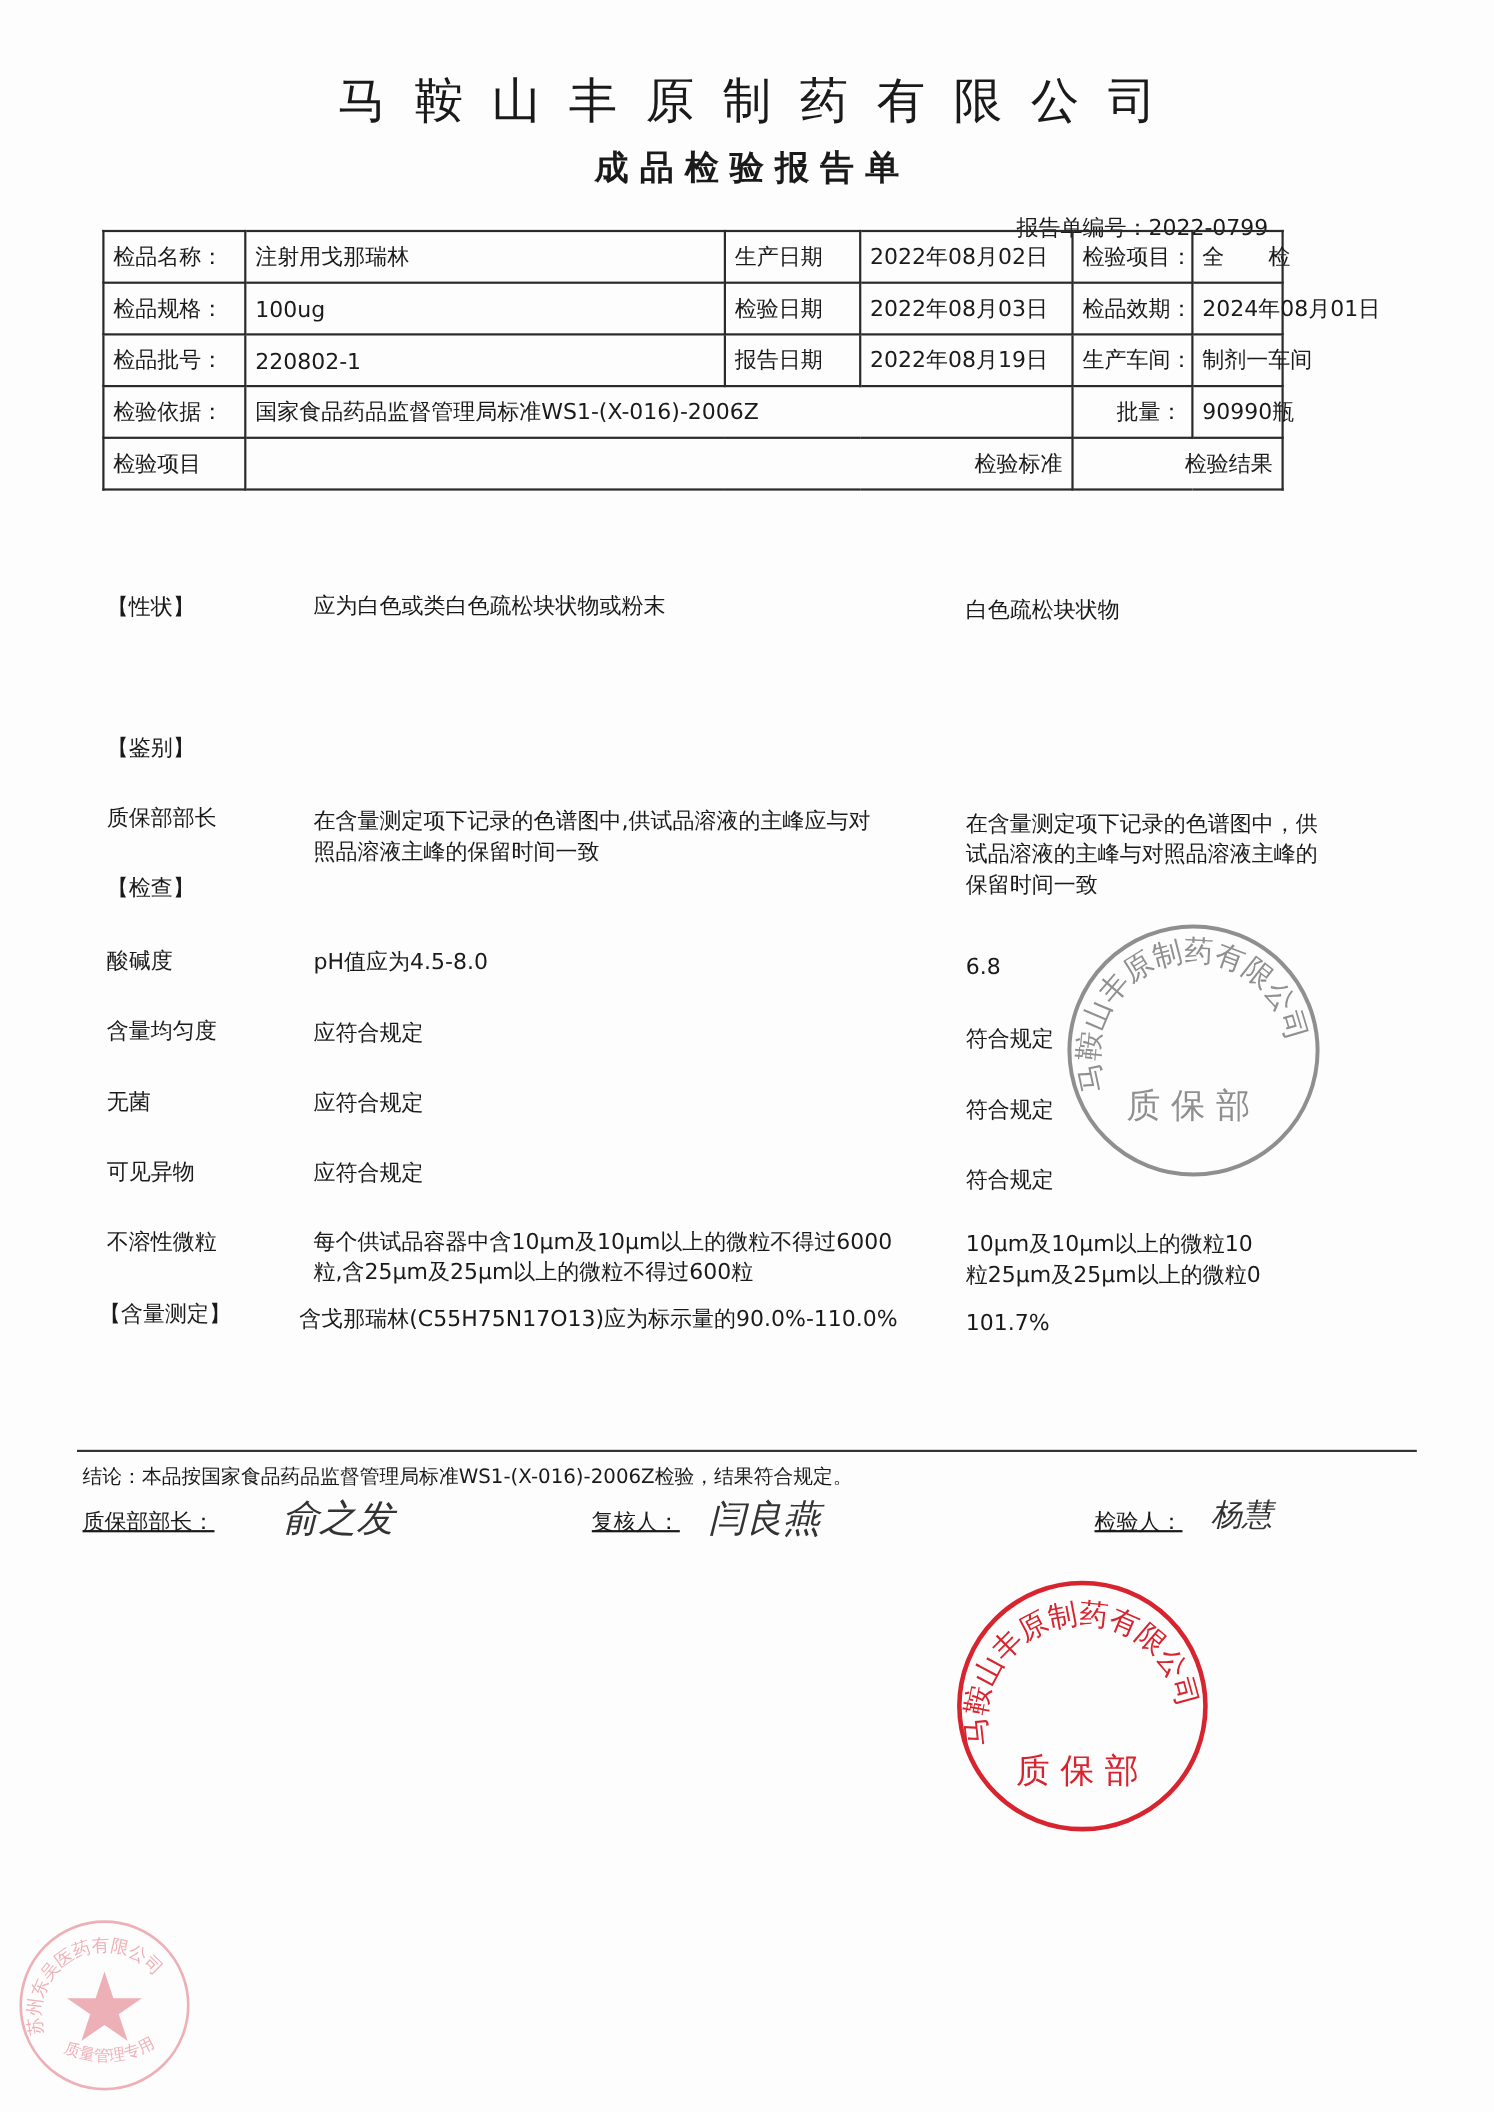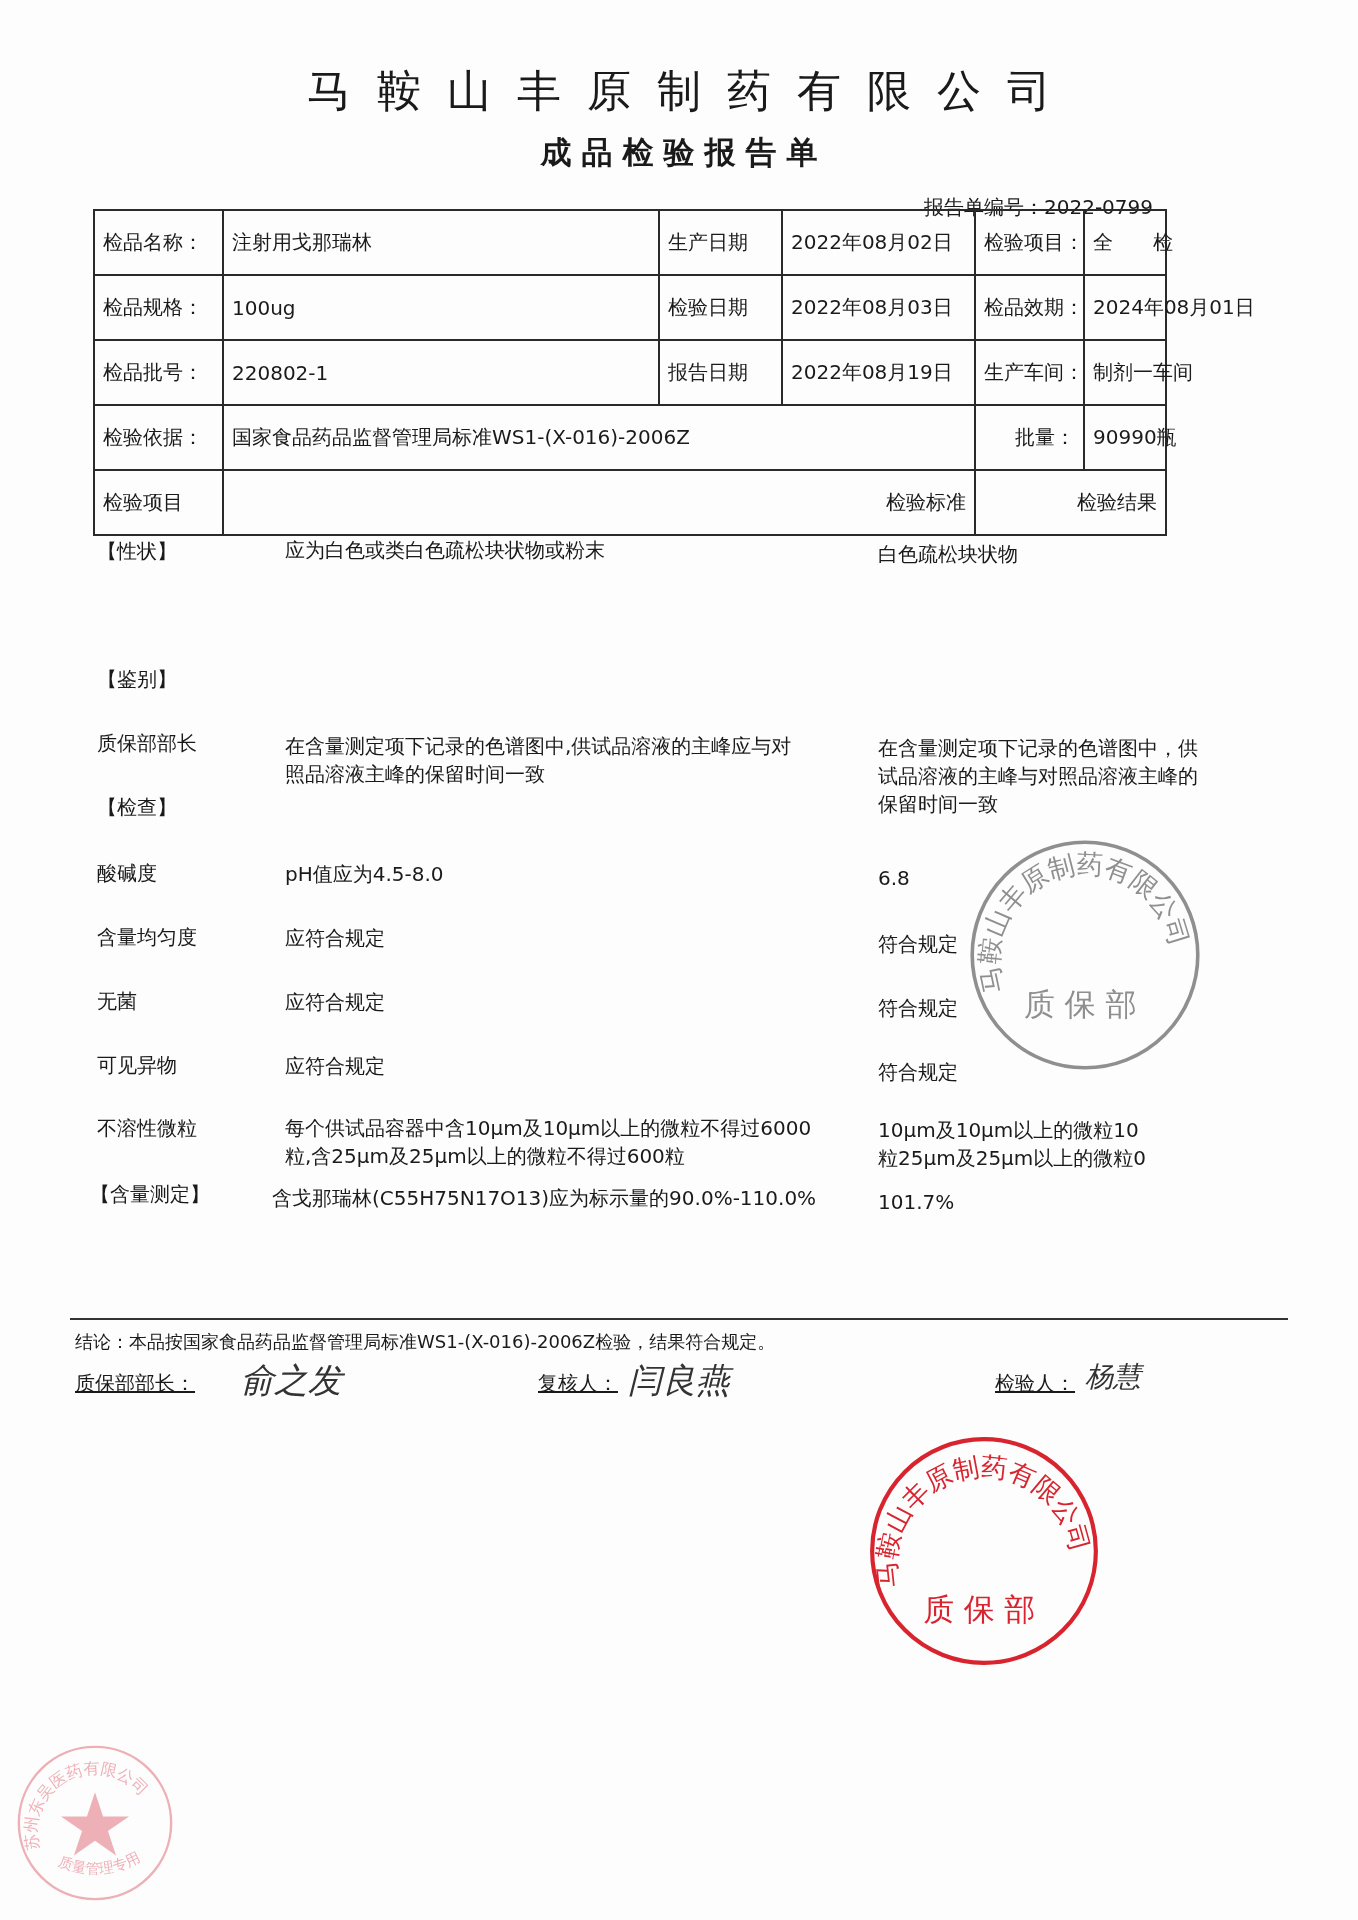--- a/index.html
+++ b/index.html
@@ -3,29 +3,29 @@
 <meta charset="utf-8">
 <style>
   * { box-sizing: border-box; margin: 0; padding: 0; }
   html, body { width: 1358px; height: 1920px; background: #fdfdfd; overflow: hidden; }
   body { position: relative; font-family: "DejaVu Sans", "Liberation Sans", sans-serif; color: #1a1a1a; }
   .abs { position: absolute; white-space: nowrap; }
   .company { left: 0; width: 1358px; top: 62px; text-align: center; font-family: "DejaVu Serif", serif; font-size: 44px; letter-spacing: 26px; padding-left: 26px; }
   .subtitle { left: 0; width: 1358px; top: 132px; text-align: center; font-family: "DejaVu Serif", serif; font-size: 31px; letter-spacing: 10px; padding-left: 10px; font-weight: bold; }
   .report-no { left: 924px; top: 162px; font-size: 20px; margin-top: 32px; }
   .info-table { position: absolute; left: 93px; top: 209px; width: 1072px; border-collapse: collapse; table-layout: fixed; }
-  .info-table td { border: 2px solid #2a2a2a; height: 65px; font-size: 20px; padding: 0 8px; vertical-align: middle; white-space: nowrap; }
+  .info-table td { border: 2px solid #2a2a2a; height: 47px; font-size: 20px; padding: 0 8px; vertical-align: middle; white-space: nowrap; }
   .info-table td.center { text-align: right; }
   .row-label { left: 97px; font-size: 20px; }
   .row-std { left: 285px; font-size: 20px; line-height: 28px; }
   .row-res { left: 878px; font-size: 20px; line-height: 28px; }
   .divider { position: absolute; left: 70px; top: 1318px; width: 1218px; height: 2px; background: #333; }
   .conclusion { left: 75px; top: 1330px; font-size: 18px; }
   .sig-label { top: 1370px; font-size: 20px; text-decoration: underline; }
-  .signature { top: 1358px; font-family: "DejaVu Serif", serif; font-style: italic; font-size: 34px; color: #333; }
+  .signature { top: 1358px; font-family: "DejaVu Serif", serif; font-style: italic; font-size: 34px; color: #333; margin-left: 16px; }
   .stamp { position: absolute; border-radius: 50%; }
   .stamp svg { width: 100%; height: 100%; }
 </style>
 </head>
 <body>
 
 <div class="abs company">马鞍山丰原制药有限公司</div>
 <div class="abs subtitle">成品检验报告单</div>
 <div class="abs report-no"><span>报告单编号：</span><span>2022-0799</span></div>
 

